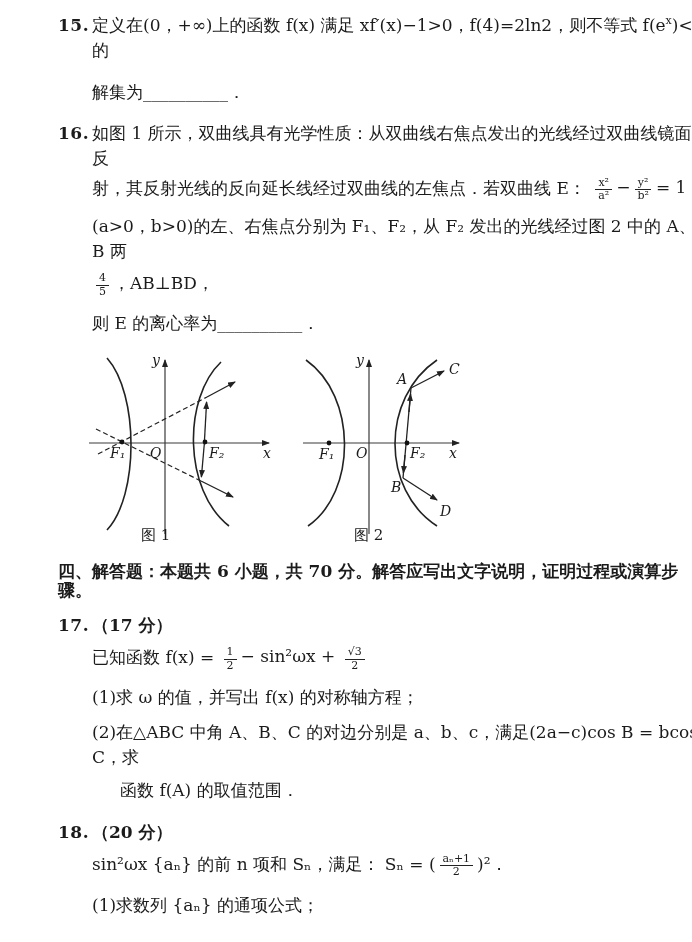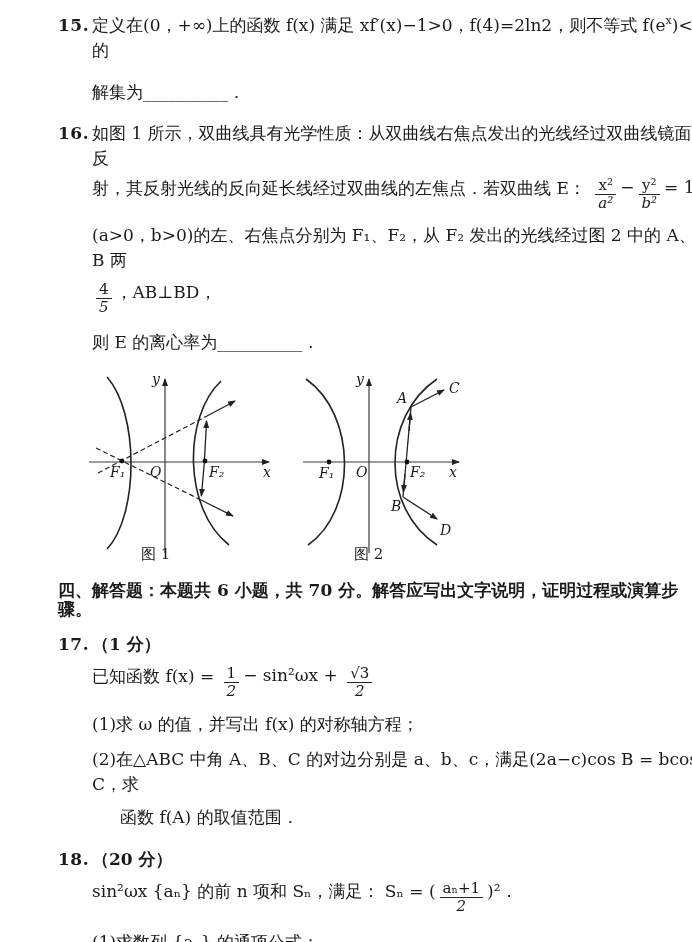--- a/index.html
+++ b/index.html
@@ -10,23 +10,23 @@
   }
   .page { position:relative; box-sizing:border-box; width:692px; height:906px; padding:8px 18px 0 24px;margin-left:34px; }
   .line { line-height:25px; }
   .first { display:flex; align-items:baseline; }
   .qnum { flex:none; width:34px; font-weight:bold; letter-spacing:0.5px; }
   .qhead { font-weight:bold; }
   .indent { padding-left:34px; }
   .indent2 { padding-left:62px; }
   .mline { display:flex; align-items:flex-start; flex-wrap:nowrap; }
   .mline > span { white-space:pre; }
-  .frac { display:inline-flex; flex-direction:column; align-items:center; margin:0 4px; line-height:1.15; font-size:15px; }
+  .frac { display:inline-flex; flex-direction:column; align-items:center; margin:0 4px; line-height:1.15; font-size:11px; }
   .frac .fn { border-bottom:1.2px solid #222; padding:0 3px; }
-  .frac .fd { padding:0 3px;font-style:italic; }
+  .frac .fd { padding:0 3px; }
   .heading { font-weight:bold; line-height:19px; }
   .figs { display:flex; gap:14px; margin:14px 0 0 27px; }
   .figwrap { position:relative; }
   svg { display:block; }
   svg text { font-family:"DejaVu Serif","Liberation Serif",serif; font-style:italic; font-size:14px; fill:#1b1b1b; }
   svg text.cap { font-style:normal; font-size:15px; }
   .ax { stroke:#3a3a3a; stroke-width:1.2; fill:none; }
   .cur { stroke:#222; stroke-width:1.6; fill:none; }
   .ray { stroke:#222; stroke-width:1.3; fill:none; }
   .dash { stroke:#222; stroke-width:1.2; fill:none; stroke-dasharray:5 3; }
@@ -128,21 +128,21 @@
         <text x="141" y="166">D</text>
         <text class="cap" x="55" y="190">图 2</text>
       </svg>
     </div>
   </div>
 
   <div class="heading" style="margin-top:20px">四、解答题：本题共 6 小题，共 70 分。解答应写出文字说明，证明过程或演算步骤。</div>
 
   <div class="line first" style="margin-top:13px">
     <span class="qnum">17.</span>
-    <span class="qhead">（1 分）</span>
+    <span class="qhead">（17 分）</span>
   </div>
   <div class="mline indent" style="margin-top:8px">
     <span>已知函数 f(x) = </span>
     <span class="frac">
       <span class="fn">1</span>
       <span class="fd">2</span>
     </span>
     <span>− sin²ωx + </span>
     <span class="frac">
       <span class="fn">√3</span>

